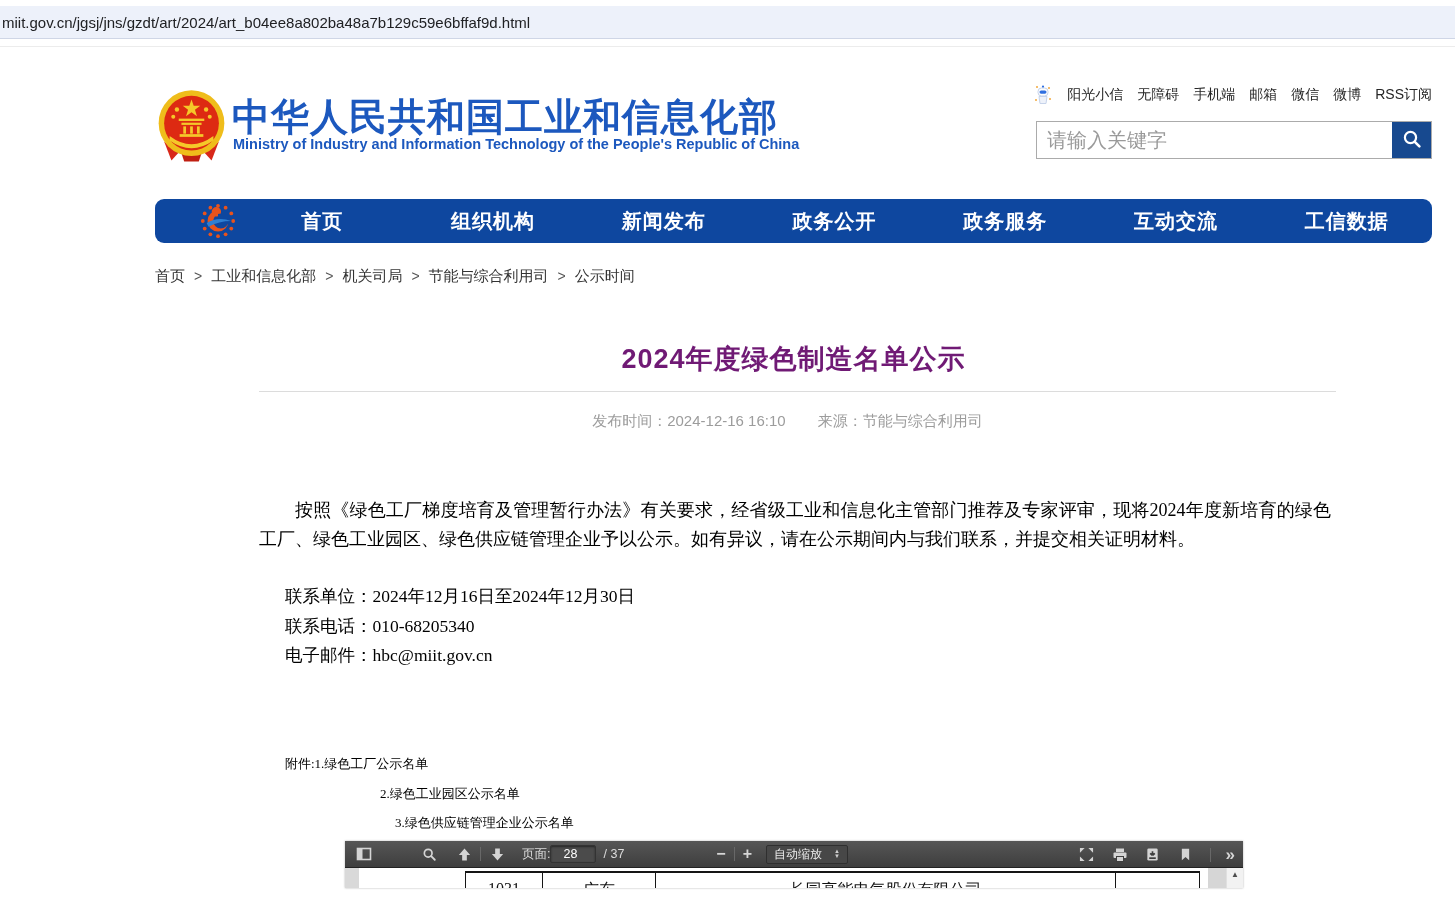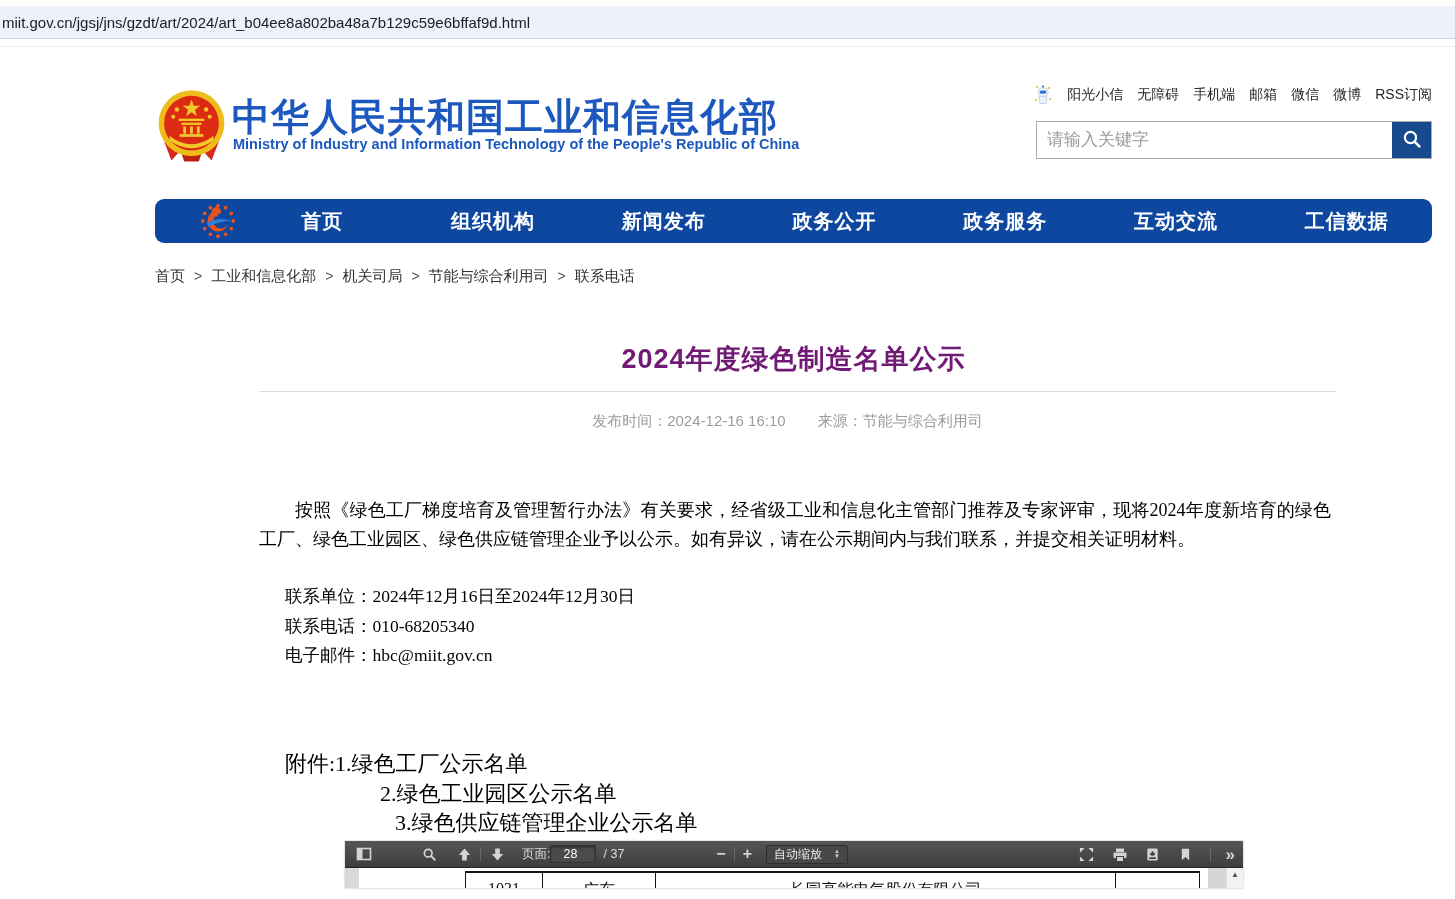--- a/index.html
+++ b/index.html
@@ -33,21 +33,21 @@
     display:flex; align-items:center; gap:14px;
   }
   .quick-links a{ font-size:14px; color:#262626; text-decoration:none; white-space:nowrap; }
   .robot-icon{ width:20px; height:22px; display:inline-block; }
 
   .search-bar{
     position:absolute; left:1036px; top:121px; width:396px; height:38px;
     border:1px solid #ababab; background:#fff; display:flex;
   }
   .search-input{
-    flex:1; border:none; outline:none; font-size:17px; padding-left:10px;
+    flex:1; border:none; outline:none; font-size:20px; padding-left:10px;
     color:#333; font-family:"Liberation Sans", sans-serif;
   }
   .search-input::placeholder{ color:#9a9a9a; }
   .search-btn{
     width:39px; height:100%; border:none; background:#17498f; cursor:pointer;
     display:flex; align-items:center; justify-content:center;
   }
 
   
   .main-nav{
@@ -78,21 +78,21 @@
   }
   .article-meta .meta-src{ margin-left:28px; }
 
   .serif{ font-family:"Liberation Serif","DejaVu Serif",serif; }
   .article-lead{
     position:absolute; left:259px; top:496px; width:1072px;
     font-size:18px; color:#000; line-height:29px; text-indent:2em; text-align:justify;
   }
   .info-block{ position:absolute; left:285px; top:582px; font-size:17.5px; color:#000; }
   .info-block div{ line-height:29.7px; }
-  .attachments{ position:absolute; left:285px; top:749px; font-size:22px; color:#000; }
+  .attachments{ position:absolute; left:285px; top:749px; font-size:13px; color:#000; }
   .attachments div{ line-height:29.6px; }
   .att-2{ padding-left:95px; }
   .att-3{ padding-left:110px; }
 
   
   .pdf-viewer{
     position:absolute; left:345px; top:841px; width:898px; height:47px; overflow:hidden;
     box-shadow:0 0 2px rgba(0,0,0,.3);
   }
   .pdf-toolbar{
@@ -232,21 +232,21 @@
       <span class="nav-item">组织机构</span>
       <span class="nav-item">新闻发布</span>
       <span class="nav-item">政务公开</span>
       <span class="nav-item">政务服务</span>
       <span class="nav-item">互动交流</span>
       <span class="nav-item">工信数据</span>
     </div>
   </div>
 
   <div class="breadcrumb">
-    <a href="#">首页</a><span class="crumb-sep">&gt;</span><a href="#">工业和信息化部</a><span class="crumb-sep">&gt;</span><a href="#">机关司局</a><span class="crumb-sep">&gt;</span><a href="#">节能与综合利用司</a><span class="crumb-sep">&gt;</span><a href="#">联系电话</a>
+    <a href="#">首页</a><span class="crumb-sep">&gt;</span><a href="#">工业和信息化部</a><span class="crumb-sep">&gt;</span><a href="#">机关司局</a><span class="crumb-sep">&gt;</span><a href="#">节能与综合利用司</a><span class="crumb-sep">&gt;</span><a href="#">公示时间</a>
   </div>
 
   <h1 class="article-title">2024年度绿色制造名单公示</h1>
   <div class="title-divider"></div>
   <div class="article-meta">
     <span class="meta-pub">发布时间：2024-12-16 16:10</span>
     <span class="meta-src">来源：节能与综合利用司</span>
   </div>
 
   <p class="article-lead serif">按照《绿色工厂梯度培育及管理暂行办法》有关要求，经省级工业和信息化主管部门推荐及专家评审，现将2024年度新培育的绿色工厂、绿色工业园区、绿色供应链管理企业予以公示。如有异议，请在公示期间内与我们联系，并提交相关证明材料。</p>

